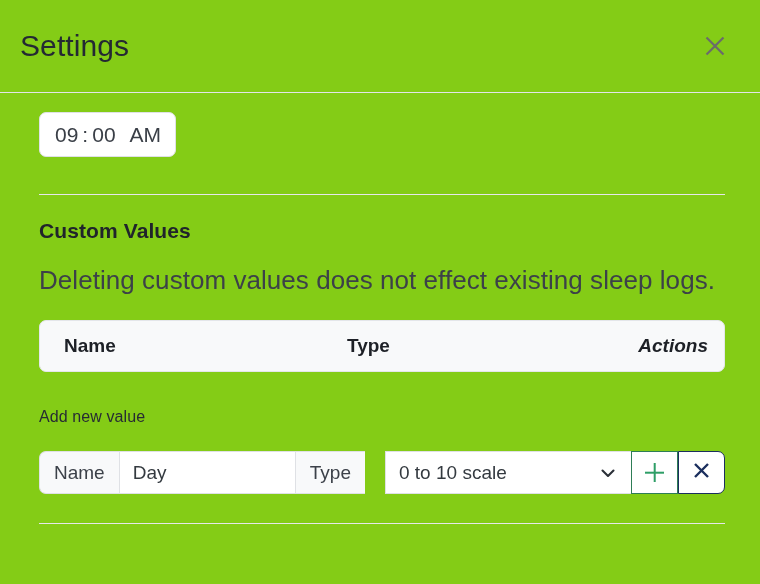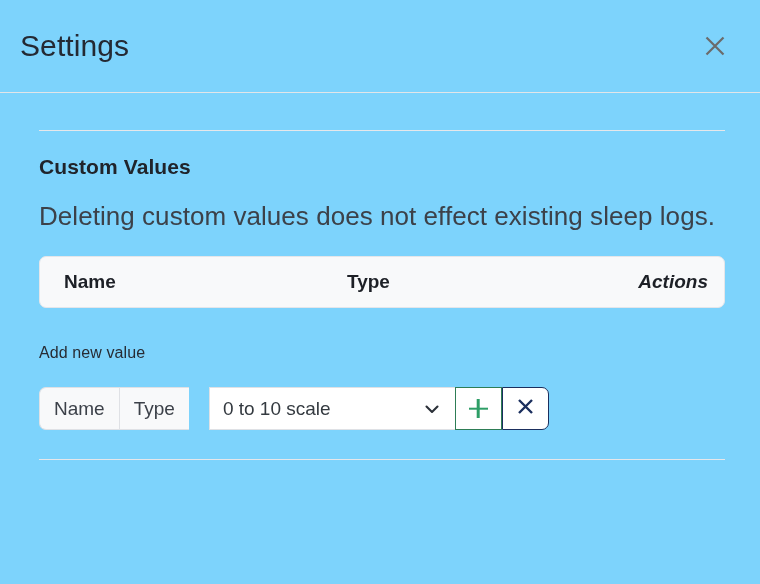--- a/index.html
+++ b/index.html
@@ -13,21 +13,21 @@
     font-family: "Liberation Sans", sans-serif;
     color: #212529;
     overflow: hidden;
   }
 
   .modal {
     width: 760px;
     height: 584px;
     display: flex;
     flex-direction: column;
-    background: #7dd3fc;
+    background: #84cc16;
     position: relative;
   }
 
   
   .modal-header {
     height: 93px;
     box-sizing: border-box;
     border-bottom: 1px solid #e3e5e8;
     display: flex;
     align-items: center;
@@ -236,39 +236,50 @@
       <span>
         <svg width="26" height="26" viewBox="0 0 26 26" aria-hidden="true">
           <path d="M4.5 4.5 L21.5 21.5 M21.5 4.5 L4.5 21.5" stroke="#6b6b6b" stroke-width="2.2" stroke-linecap="butt" fill="none"></path>
         </svg>
       </span>
     </button>
   </div>
 
   <div class="modal-body">
 
+    <div class="inner">
+      <div class="time-row">
+        <div class="time-input">
+          <span class="tseg">09</span>
+          <span class="tcolon">:</span>
+          <span class="tseg">00</span>
+          <span class="tmeridiem">AM</span>
+        </div>
+      </div>
+    </div>
 
     <div class="divider divider-1"></div>
 
     <div class="inner">
       <div class="section-title">Custom Values</div>
       <div class="section-desc">Deleting custom values does not effect existing sleep logs.</div>
 
       <div class="values-table">
         <div class="values-head">
           <div class="col-name">Name</div>
           <div class="col-type">Type</div>
           <div class="col-actions">Actions</div>
         </div>
       </div>
 
       <div class="add-title">Add new value</div>
 
       <div class="input-group">
         <div class="ig-addon first">Name</div>
+        <div class="ig-field">Day</div>
         <div class="ig-addon">Type</div>
         <div class="ig-select">
           <span>0 to 10 scale</span>
           <span class="chev">
             <svg width="20" height="20" viewBox="0 0 20 20" aria-hidden="true">
               <path d="M4.5 7.5 L10 13 L15.5 7.5" stroke="#2b3038" stroke-width="2.1" fill="none" stroke-linecap="round" stroke-linejoin="round"></path>
             </svg>
           </span>
         </div>
         <div class="ig-btn add">

